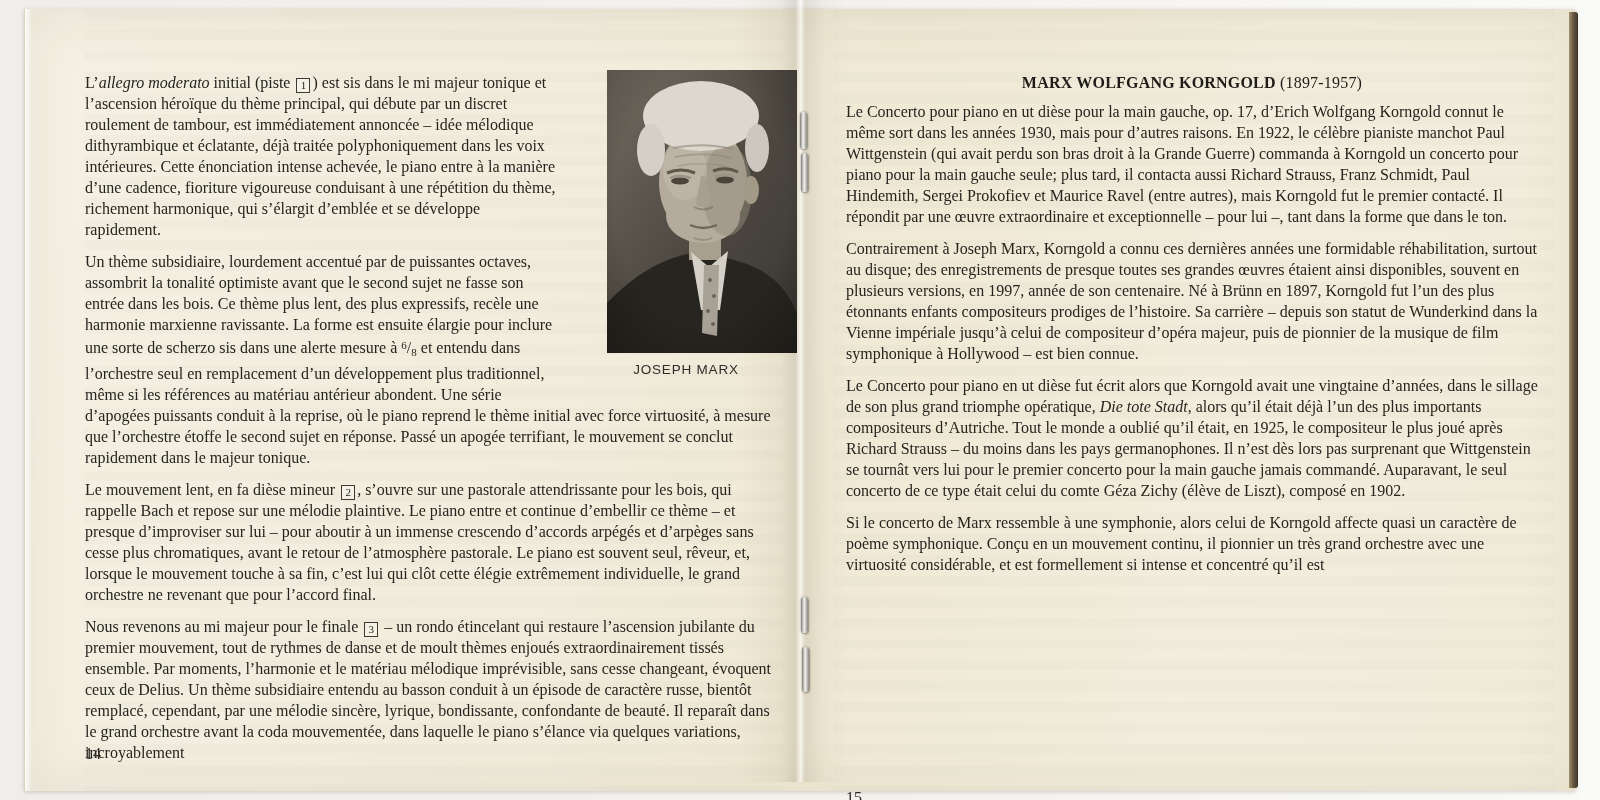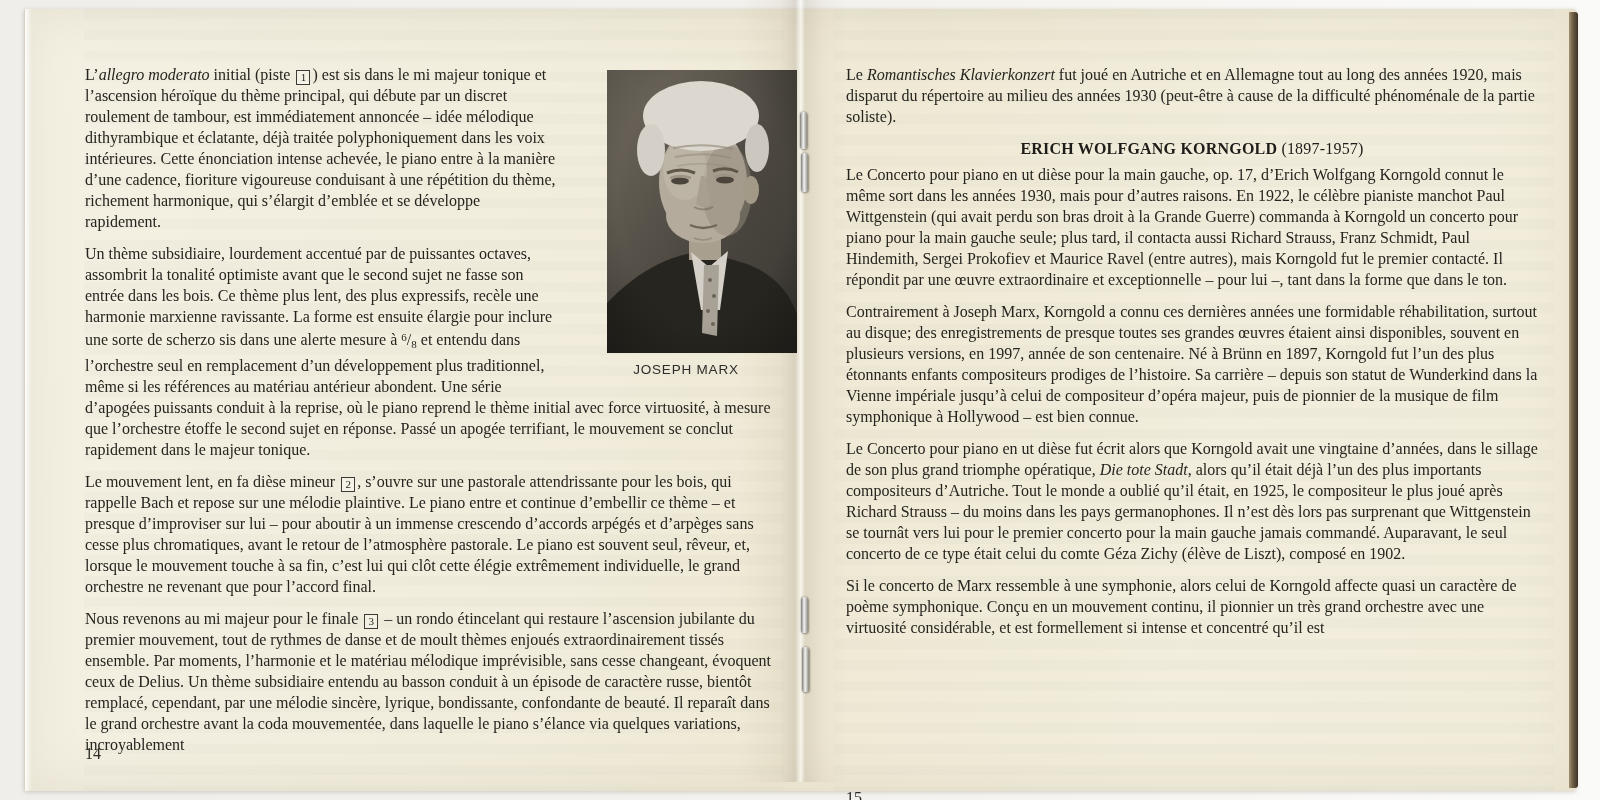--- a/index.html
+++ b/index.html
@@ -52,21 +52,21 @@
     background:linear-gradient(90deg,#7f7d78 0%,#f3f3f1 45%,#8b8983 100%);
     box-shadow:0 0 2px rgba(60,55,45,0.55), 1px 1px 2px rgba(80,70,50,0.4);
   }
   .page-text {
     position:absolute; top:64px;
     font-size:16px; line-height:21px; color:#26241f;
     text-align:left;
   }
   .page-text.left  { left:85px;  width:694px; }
   .page-text.right { left:846px; width:692px; }
-  .page-text p { margin:0 0 11px 0; }
+  .page-text p { margin:8px 0 11px 0; }
   .page-text h3 {
     margin:8px 0 5px 0; font-size:16px; line-height:21px;
     font-weight:normal; text-align:center; letter-spacing:0.2px; color:#1f1d19;
   }
   .page-text h3 strong { font-weight:bold; }
   .track-box {
     display:inline-block; box-sizing:border-box;
     min-width:14px; height:15px; line-height:13px; padding:0 2px;
     border:1px solid #3c3a34; font-size:11px; text-align:center;
     vertical-align:-1px; margin:0 2px; background:rgba(255,255,255,0.25);
@@ -169,22 +169,21 @@
     <div>
         <p>L’<em>allegro moderato</em> initial (piste <span class="track-box">1</span>) est sis dans le mi majeur tonique et l’ascension héroïque du thème principal, qui débute par un discret roulement de tambour, est immédiatement annoncée – idée mélodique dithyrambique et éclatante, déjà traitée polyphoniquement dans les voix intérieures. Cette énonciation intense achevée, le piano entre à la manière d’une cadence, fioriture vigoureuse conduisant à une répétition du thème, richement harmonique, qui s’élargit d’emblée et se développe rapidement.</p>
         <p>Un thème subsidiaire, lourdement accentué par de puissantes octaves, assombrit la tonalité optimiste avant que le second sujet ne fasse son entrée dans les bois. Ce thème plus lent, des plus expressifs, recèle une harmonie marxienne ravissante. La forme est ensuite élargie pour inclure une sorte de scherzo sis dans une alerte mesure à <span class="frac"><sup>6</sup>/<sub>8</sub></span> et entendu dans l’orchestre seul en remplacement d’un développement plus traditionnel, même si les références au matériau antérieur abondent. Une série d’apogées puissants conduit à la reprise, où le piano reprend le thème initial avec force virtuosité, à mesure que l’orchestre étoffe le second sujet en réponse. Passé un apogée terrifiant, le mouvement se conclut rapidement dans le majeur tonique.</p>
         <p>Le mouvement lent, en fa dièse mineur <span class="track-box">2</span>, s’ouvre sur une pastorale attendrissante pour les bois, qui rappelle Bach et repose sur une mélodie plaintive. Le piano entre et continue d’embellir ce thème – et presque d’improviser sur lui – pour aboutir à un immense crescendo d’accords arpégés et d’arpèges sans cesse plus chromatiques, avant le retour de l’atmosphère pastorale. Le piano est souvent seul, rêveur, et, lorsque le mouvement touche à sa fin, c’est lui qui clôt cette élégie extrêmement individuelle, le grand orchestre ne revenant que pour l’accord final.</p>
         <p>Nous revenons au mi majeur pour le finale <span class="track-box">3</span> – un rondo étincelant qui restaure l’ascension jubilante du premier mouvement, tout de rythmes de danse et de moult thèmes enjoués extraordinairement tissés ensemble. Par moments, l’harmonie et le matériau mélodique imprévisible, sans cesse changeant, évoquent ceux de Delius. Un thème subsidiaire entendu au basson conduit à un épisode de caractère russe, bientôt remplacé, cependant, par une mélodie sincère, lyrique, bondissante, confondante de beauté. Il reparaît dans le grand orchestre avant la coda mouvementée, dans laquelle le piano s’élance via quelques variations, incroyablement</p>
       </div>
   </div>
 
   <div class="page-text right">
     <div>
-        <p>Le <em>Romantisches Klavierkonzert</em> fut joué en Autriche et en Allemagne tout au long des années 1920, mais disparut du répertoire au milieu des années 1930 (peut-être à cause de la difficulté phénoménale de la partie soliste).</p>
-        <h3><strong>ERICH WOLFGANG KORNGOLD</strong> (1897-1957)</h3>
+        <h3><strong>MARX WOLFGANG KORNGOLD</strong> (1897-1957)</h3>
         <p>Le Concerto pour piano en ut dièse pour la main gauche, op. 17, d’Erich Wolfgang Korngold connut le même sort dans les années 1930, mais pour d’autres raisons. En 1922, le célèbre pianiste manchot Paul Wittgenstein (qui avait perdu son bras droit à la Grande Guerre) commanda à Korngold un concerto pour piano pour la main gauche seule; plus tard, il contacta aussi Richard Strauss, Franz Schmidt, Paul Hindemith, Sergei Prokofiev et Maurice Ravel (entre autres), mais Korngold fut le premier contacté. Il répondit par une œuvre extraordinaire et exceptionnelle – pour lui –, tant dans la forme que dans le ton.</p>
         <p>Contrairement à Joseph Marx, Korngold a connu ces dernières années une formidable réhabilitation, surtout au disque; des enregistrements de presque toutes ses grandes œuvres étaient ainsi disponibles, souvent en plusieurs versions, en 1997, année de son centenaire. Né à Brünn en 1897, Korngold fut l’un des plus étonnants enfants compositeurs prodiges de l’histoire. Sa carrière – depuis son statut de Wunderkind dans la Vienne impériale jusqu’à celui de compositeur d’opéra majeur, puis de pionnier de la musique de film symphonique à Hollywood – est bien connue.</p>
         <p>Le Concerto pour piano en ut dièse fut écrit alors que Korngold avait une vingtaine d’années, dans le sillage de son plus grand triomphe opératique, <em>Die tote Stadt</em>, alors qu’il était déjà l’un des plus importants compositeurs d’Autriche. Tout le monde a oublié qu’il était, en 1925, le compositeur le plus joué après Richard Strauss – du moins dans les pays germanophones. Il n’est dès lors pas surprenant que Wittgenstein se tournât vers lui pour le premier concerto pour la main gauche jamais commandé. Auparavant, le seul concerto de ce type était celui du comte Géza Zichy (élève de Liszt), composé en 1902.</p>
         <p>Si le concerto de Marx ressemble à une symphonie, alors celui de Korngold affecte quasi un caractère de poème symphonique. Conçu en un mouvement continu, il pionnier un très grand orchestre avec une virtuosité considérable, et est formellement si intense et concentré qu’il est</p>
       </div>
   </div>
 
   <div class="page-num left">14</div>
   <div class="page-num right">15</div>
 </div>

